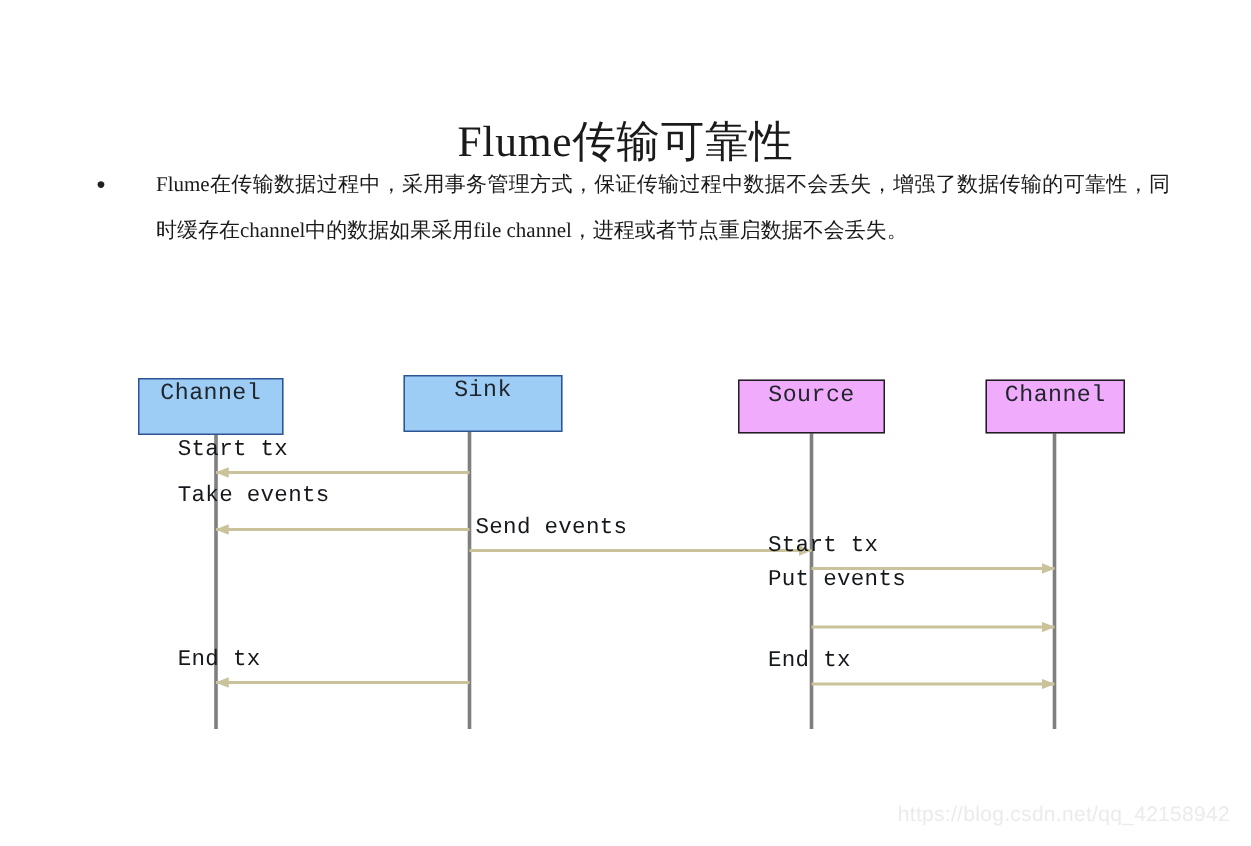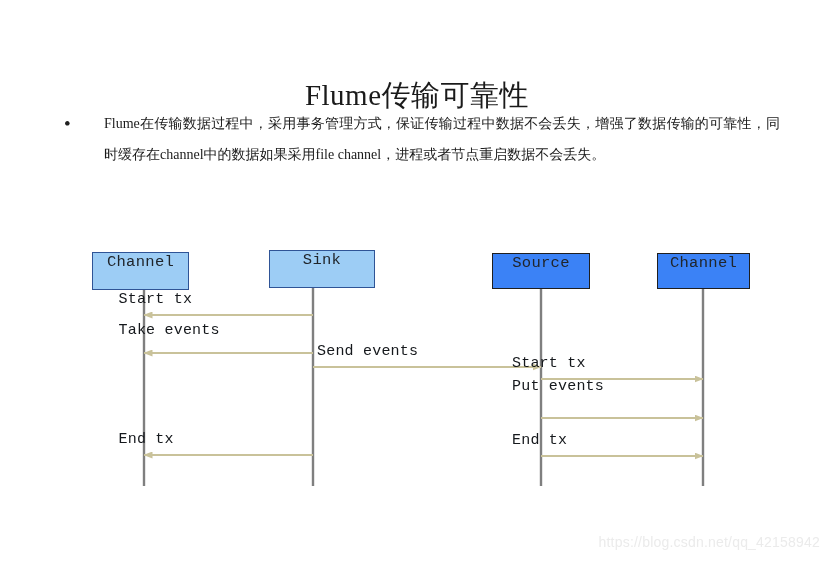--- a/index.html
+++ b/index.html
@@ -84,21 +84,21 @@
     font-family: "Liberation Mono", monospace;
     font-size: 15.5px;
     color: #20252b;
     letter-spacing: 0.3px;
   }
   .lifebox.blue-bright {
     background: #9dcdf5;
     border: 1.4px solid #2f5496;
   }
   .lifebox.blue-muted {
-    background: #3b82f6;
+    background: #f0abfc;
     border: 1.4px solid #1f1f1f;
   }
 
   .msg-label {
     position: absolute;
     font-family: "Liberation Mono", monospace;
     font-size: 15px;
     color: #15181c;
     white-space: nowrap;
     text-align: left;

